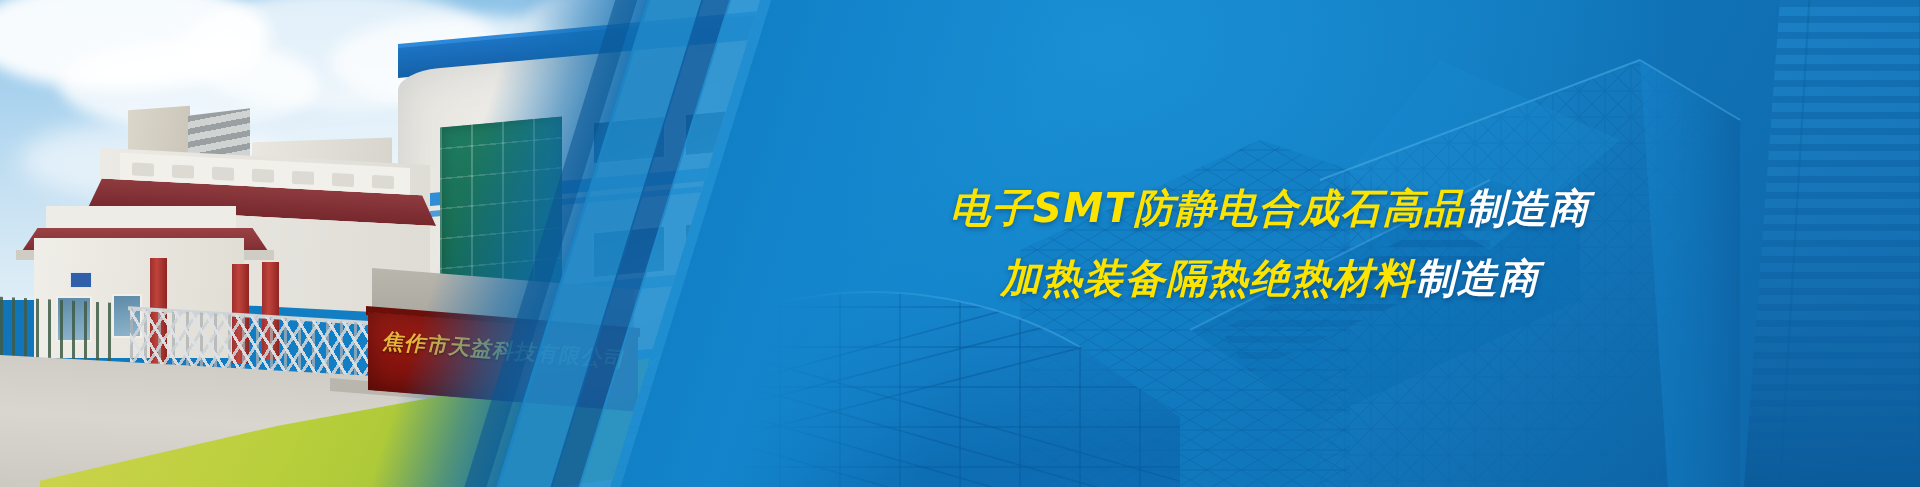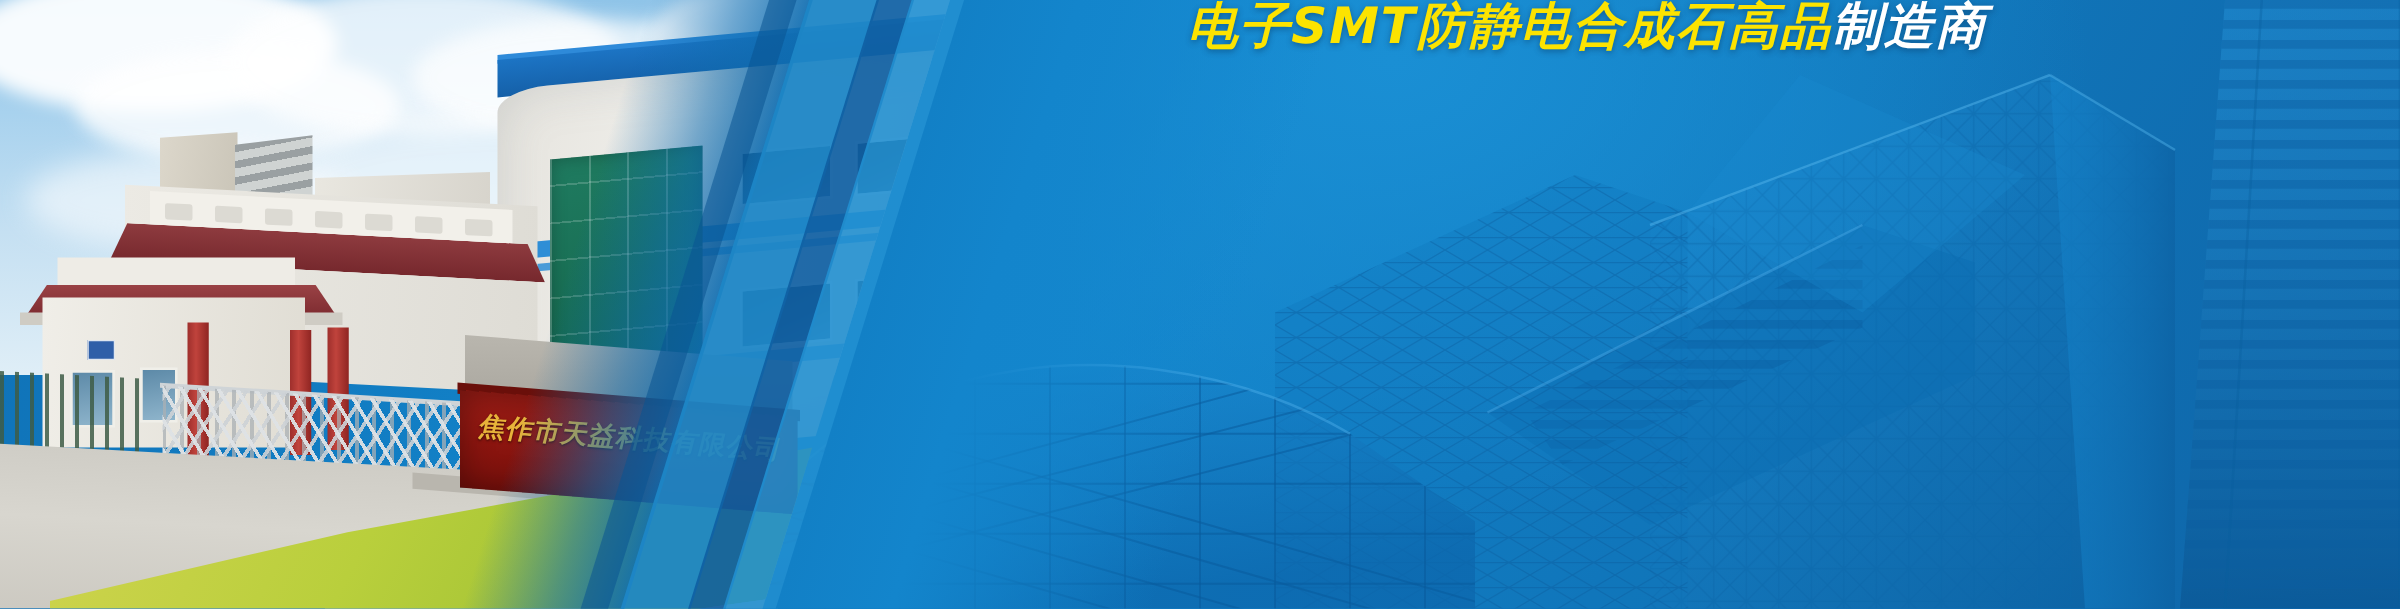--- a/index.html
+++ b/index.html
@@ -247,21 +247,21 @@
   .sl-b { left:672px; width:56px;  background:rgba(30,134,198,.95); }
   .sl-c { left:726px; width:30px;  background:rgba(15,96,163,.92); }
   .sl-d { left:754px; width:44px;  background:rgba(33,143,208,.9); }
   .sl-e { left:796px; width:1160px; background:linear-gradient(90deg,#1280c6 0%, #1385cc 8%, rgba(19,133,204,0) 26%); }
   .sl-f { left:640px; width:22px;  background:rgba(10,83,145,.55); }
 
   
   .headlines {
     position:absolute; left:0; top:0; width:1920px; height:487px;
     display:flex; flex-direction:column;
-    align-items:center; justify-content:flex-start;
+    align-items:center; justify-content:center;
     padding-left:620px;
     gap:26px;
   }
   .line {
     white-space:nowrap;
     font-size:40px;
     font-weight:bold;
     font-style:italic;
     letter-spacing:1.5px;
     line-height:1.08;
@@ -429,15 +429,18 @@
   <div class="slash sl-f"></div>
   <div class="slash sl-b"></div>
   <div class="slash sl-c"></div>
   <div class="slash sl-d"></div>
   <div class="slash sl-e"></div>
 
   <div class="headlines">
     <div class="line">
       <span class="hl">电子SMT防静电合成石高品</span><span class="wt">制造商</span>
     </div>
+    <div class="line">
+      <span class="hl">加热装备隔热绝热材料</span><span class="wt">制造商</span>
+    </div>
   </div>
 
 </div>
 
 </body></html>

